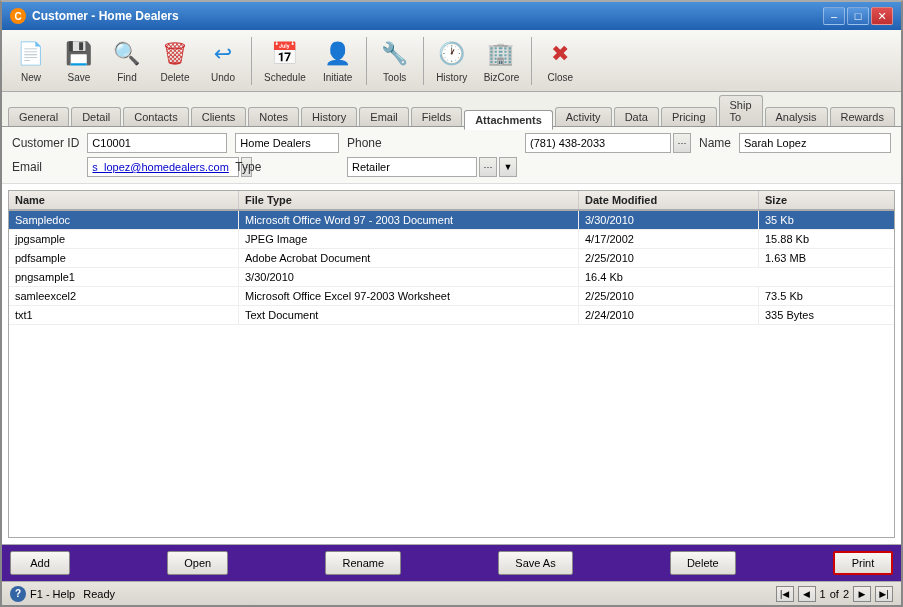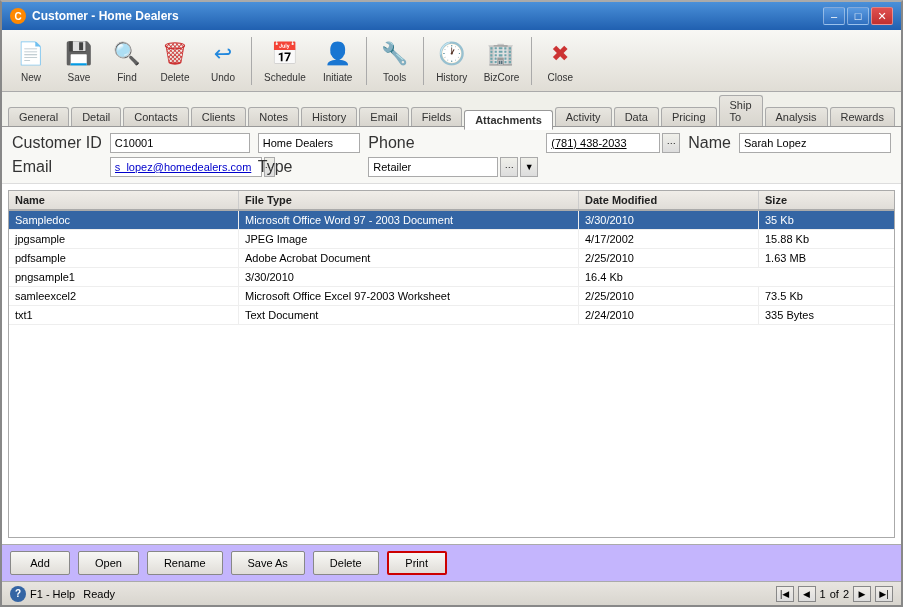--- a/index.html
+++ b/index.html
@@ -154,21 +154,21 @@
     .customer-info {
       padding: 6px 10px;
       background: #f8f8f5;
       border-bottom: 1px solid #ddd;
       display: grid;
       grid-template-columns: auto 140px auto 1fr auto 1fr auto;
       gap: 4px 8px;
       align-items: center;
     }
     .field-label {
-      font-size: 16px;
+      font-size: 12px;
       color: #333;
       white-space: nowrap;
     }
     .field-input {
       border: 1px solid #aaa;
       padding: 8px 4px;
       font-size: 11px;
       background: white;
       height: 20px;
     }
@@ -239,22 +239,23 @@
       text-overflow: ellipsis;
     }
     .td:last-child { border-right: none; }
 
     
     .bottom-bar {
       border-top: 1px solid #aaa;
       padding: 6px 8px;
       display: flex;
       gap: 8px;
-      background: #c4b5fd;
+      background: #4c1d95;
       flex-shrink: 0;
+      justify-content: space-between;
     }
     .action-btn {
       padding: 4px 16px;
       border: 1px solid #888;
       background: linear-gradient(to bottom, #f8f8f5, #e0ddd8);
       cursor: pointer;
       font-size: 11px;
       border-radius: 2px;
       min-width: 60px;
     }
@@ -417,21 +418,21 @@
   <div class="content">
 
     <div class="customer-info">
       <span class="field-label">Customer ID</span>
       <input class="field-input" type="text" value="C10001" style="">
 
       <input class="field-input field-input-wide" type="text" value="Home Dealers" style="">
 
       <span class="field-label">Phone</span>
       <div class="field-with-btn">
-        <input class="field-input" type="text" value="(781) 438-2033" style="width: 114px; text-decoration: underline;">
+        <input class="field-input" type="text" value="(781) 438-2033" style="width: 146px;">
         <button class="field-small-btn">···</button>
       </div>
 
       <span class="field-label">Name</span>
       <input class="field-input" type="text" value="Sarah Lopez" style="">
 
       <span class="field-label">Email</span>
       <div class="field-with-btn">
         <input class="field-input field-input-wide" type="text" value="s_lopez@homedealers.com" style="color: rgb(0, 0, 204); text-decoration: underline; width: 170px;">
         <button class="field-small-btn">···</button>

